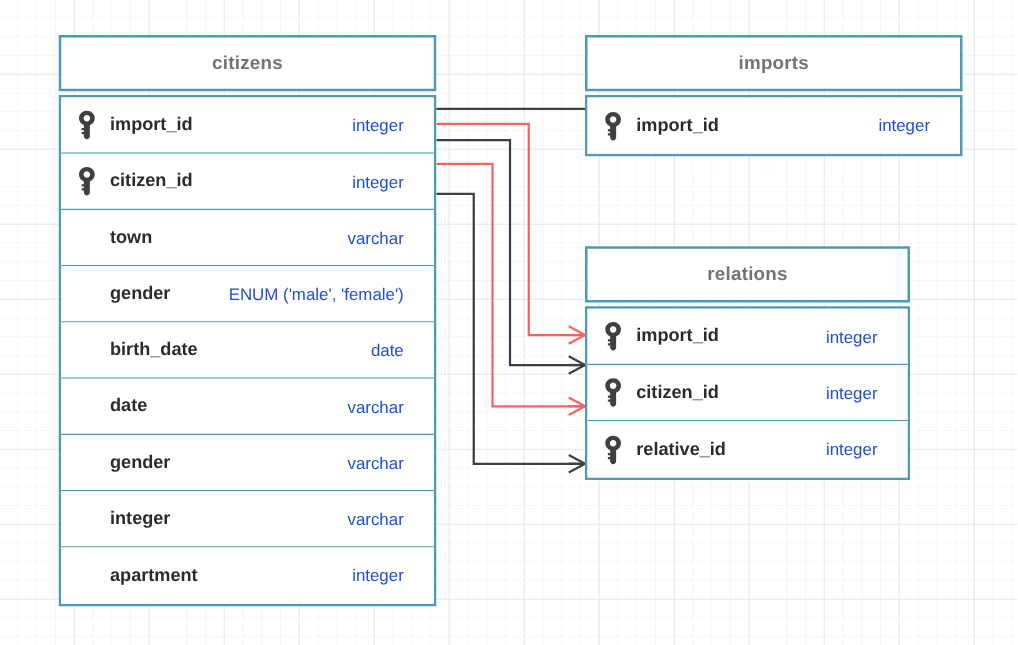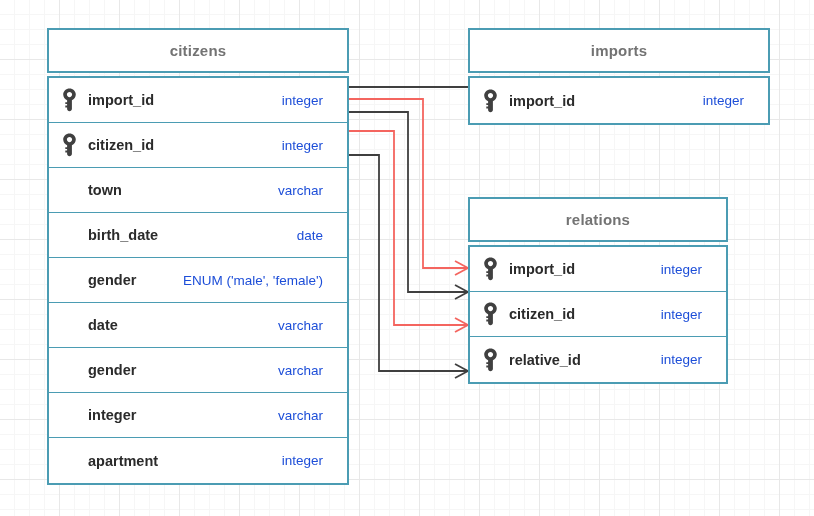--- a/index.html
+++ b/index.html
@@ -161,27 +161,27 @@
             <span class="field-name">citizen_id</span>
             <span class="field-type">integer</span>
           </div>
           <div class="field-row">
             <span class="key-slot empty"></span>
             <span class="field-name">town</span>
             <span class="field-type">varchar</span>
           </div>
           <div class="field-row">
             <span class="key-slot empty"></span>
+            <span class="field-name">gender</span>
+            <span class="field-type">ENUM ('male', 'female')</span>
+          </div>
+          <div class="field-row">
+            <span class="key-slot empty"></span>
             <span class="field-name">birth_date</span>
             <span class="field-type">date</span>
-          </div>
-          <div class="field-row">
-            <span class="key-slot empty"></span>
-            <span class="field-name">gender</span>
-            <span class="field-type">ENUM ('male', 'female')</span>
           </div>
           <div class="field-row">
             <span class="key-slot empty"></span>
             <span class="field-name">date</span>
             <span class="field-type">varchar</span>
           </div>
           <div class="field-row">
             <span class="key-slot empty"></span>
             <span class="field-name">gender</span>
             <span class="field-type">varchar</span>

